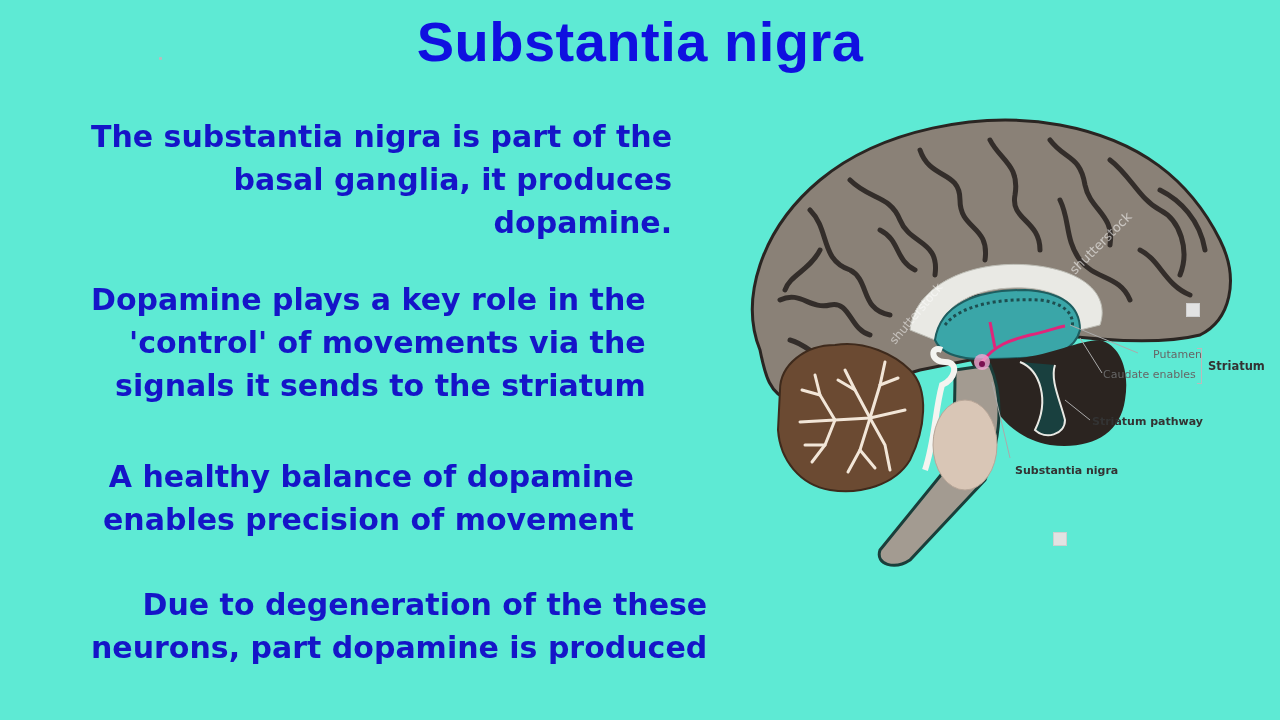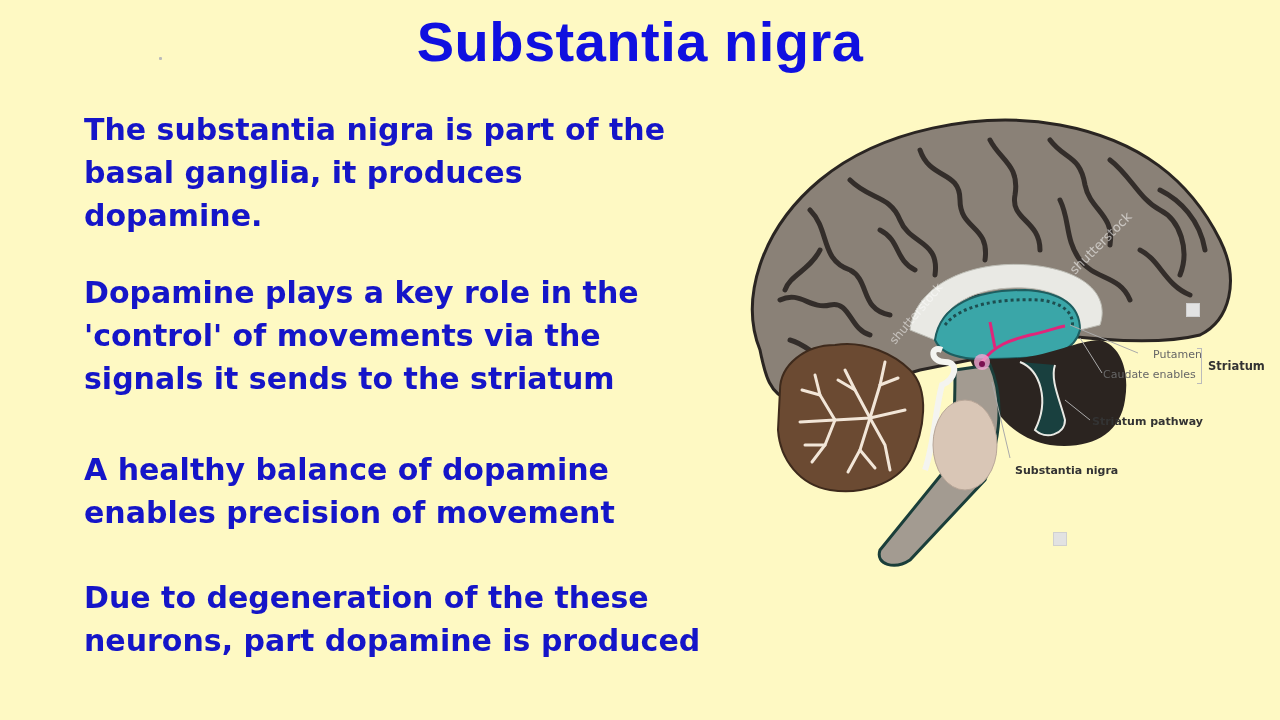--- a/index.html
+++ b/index.html
@@ -1,41 +1,41 @@
 <!DOCTYPE html>
 <html><head>
   <meta charset="utf-8">
   <style>
     html, body { margin:0; padding:0; }
     body {
       width:1280px; height:720px; overflow:hidden; position:relative;
       background:#ffffff;
       font-family:"DejaVu Sans", sans-serif;
     }
-    .slide { position:absolute; inset:0; background:#fef9c3; }
+    .slide { position:absolute; inset:0; background:#5eead4; }
     .title {
       position:absolute; left:0; width:1280px; top:6px;
       text-align:center;
       font-family:"Liberation Sans", sans-serif;
       font-weight:bold; font-size:56px; color:#1010e0;
       letter-spacing:0.5px;
       margin:0; line-height:72px;
     }
     .title-inner { display:inline-block; margin-left:0px; transform:translateX(0px); }
     .speck { position:absolute; left:159px; top:57px; width:3px; height:3px; background:#bbb; border-radius:1px; }
     .body-text {
       position:absolute; left:84px; top:108px; width:660px;
       font-family:"DejaVu Sans", sans-serif;
       color:#1515c8; font-size:30px; line-height:43px;
       font-weight:bold;
     }
-    .body-text p { margin:0; white-space:pre-line; }
+    .body-text p { margin:7px; white-space:pre-line;text-align:right; }
     .p1 { position:absolute; top:0; left:0; }
     .p2 { position:absolute; top:163px; left:0; }
-    .p3 { position:absolute; top:340px; left:0; }
+    .p3 { position:absolute; top:340px; left:12px; }
     .p4 { position:absolute; top:468px; left:0; }
     .figure { position:absolute; left:720px; top:100px; width:560px; height:480px; }
     .figure svg { position:absolute; left:0; top:0; }
     .label {
       position:absolute; font-family:"DejaVu Sans", sans-serif;
       font-size:11px; color:#666; white-space:nowrap;
     }
     .label.bold { font-weight:bold; color:#333;text-align:right; }
     .label-putamen { left:420px; top:248px;margin-left:13px; }
     .label-caudate { left:383px; top:268px; }

